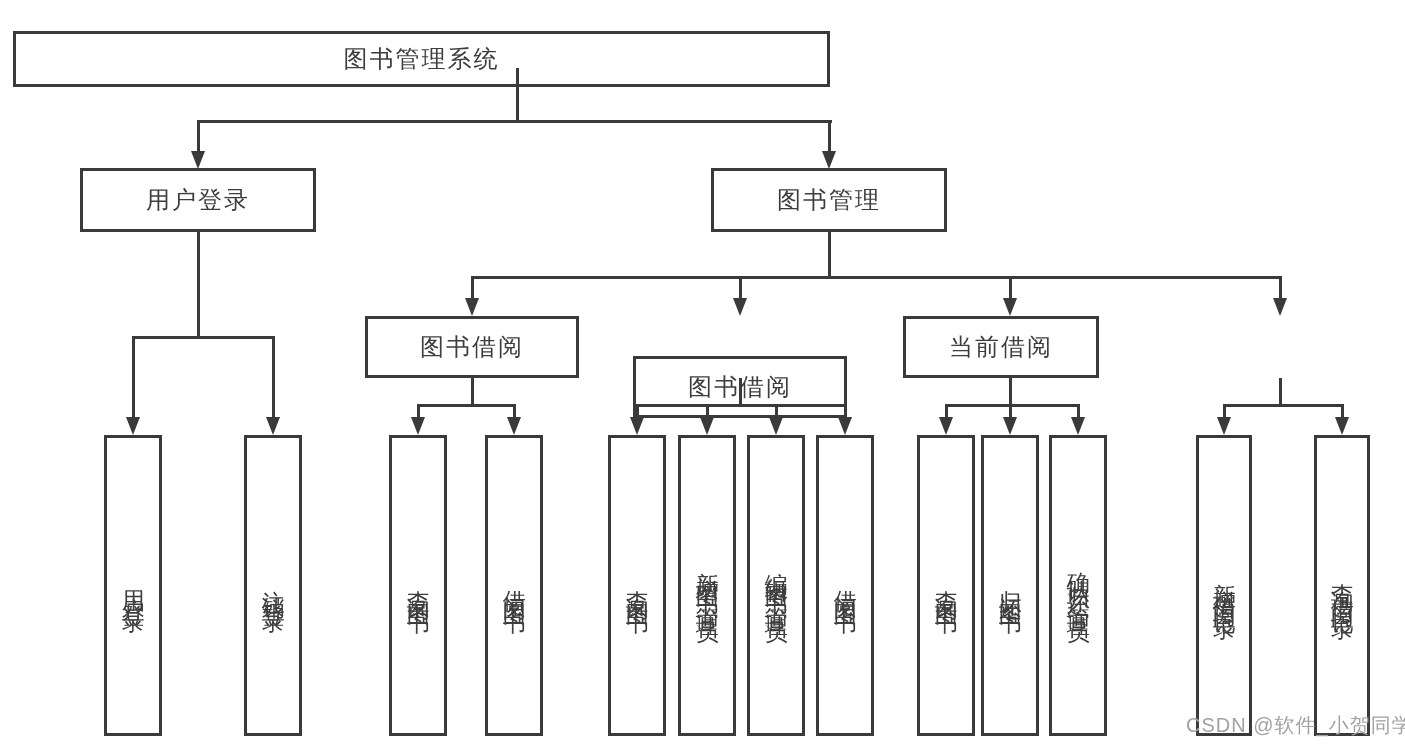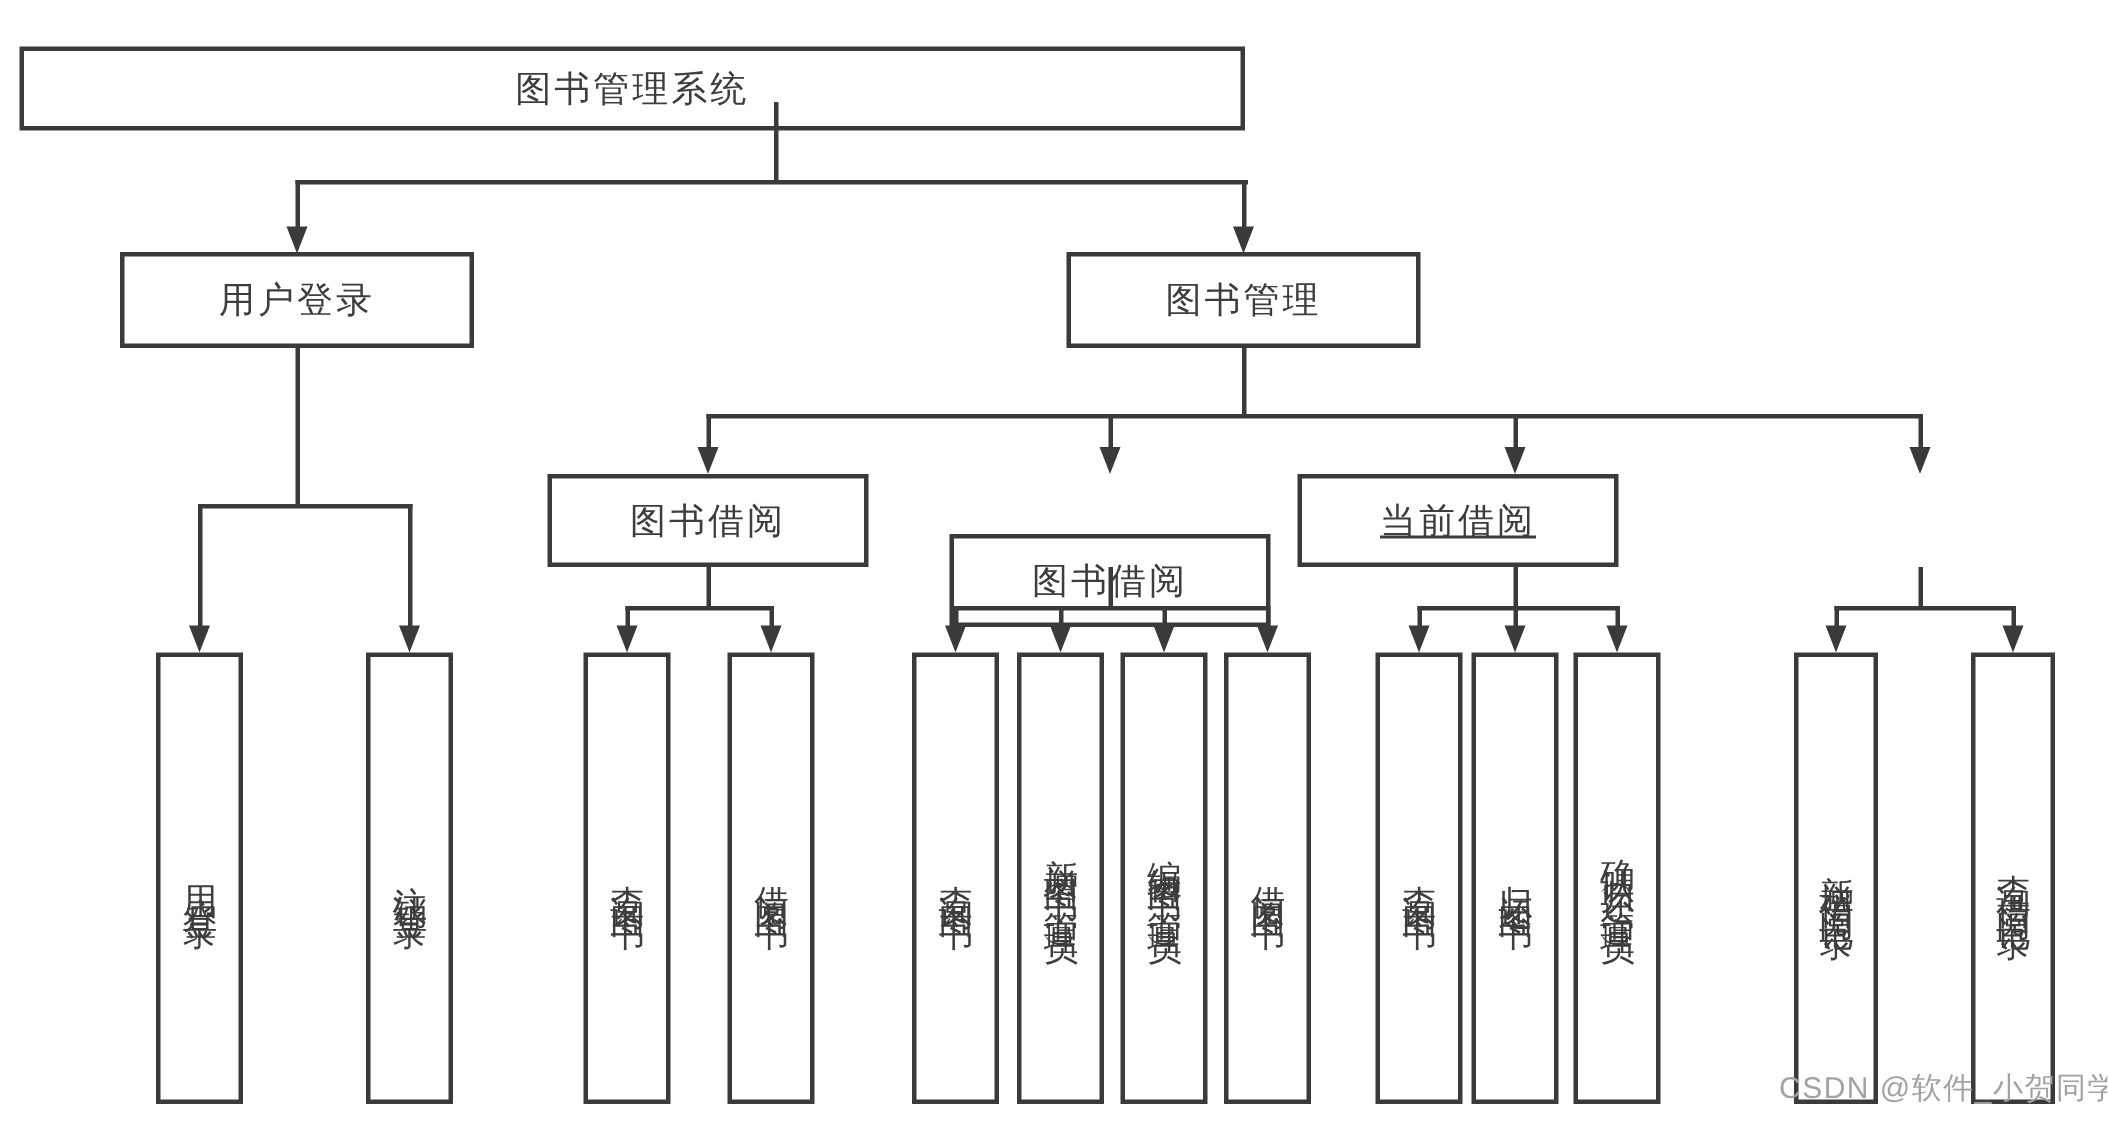--- a/index.html
+++ b/index.html
@@ -93,21 +93,21 @@
   <div class="arrow" style="left:733px; top:298px;"></div>
   <div class="arrow" style="left:1003px; top:298px;"></div>
   <div class="arrow" style="left:1273px; top:298px;"></div>
 
   <div class="node" style="left:365px; top:316px; width:214px; height:62px;">
     <span>图书借阅</span>
   </div>
   <div class="node" style="left:633px; top:316px; width:214px; height:62px;margin-top:40px;">
     <span>图书借阅</span>
   </div>
-  <div class="node" style="left:865px; top:316px; width:214px; height:62px;text-decoration:underline;">
+  <div class="node" style="left:903px; top:316px; width:196px; height:62px;">
     <span>当前借阅</span>
   </div>
 
   <div class="vline" style="left:471px; top:378px; height:28px;"></div>
   <div class="hline" style="left:417px; top:404px; width:99px;"></div>
   <div class="vline" style="left:417px; top:404px; height:15px;"></div>
   <div class="vline" style="left:513px; top:404px; height:15px;"></div>
   <div class="arrow" style="left:411px; top:417px;"></div>
   <div class="arrow" style="left:507px; top:417px;"></div>
 

